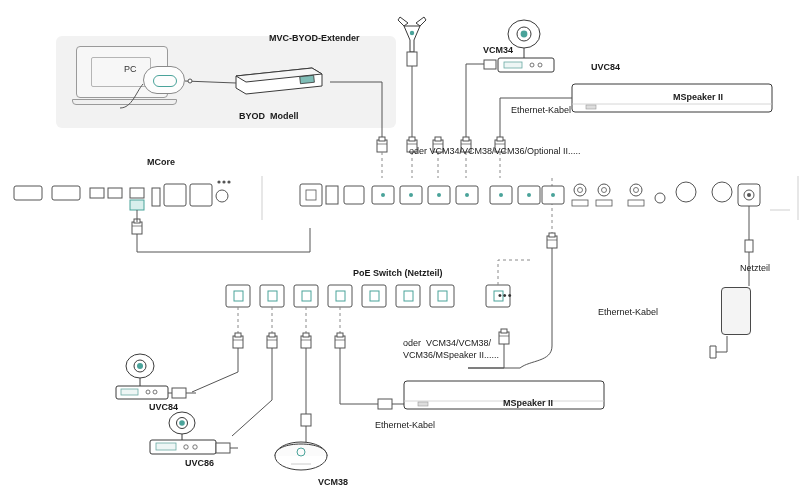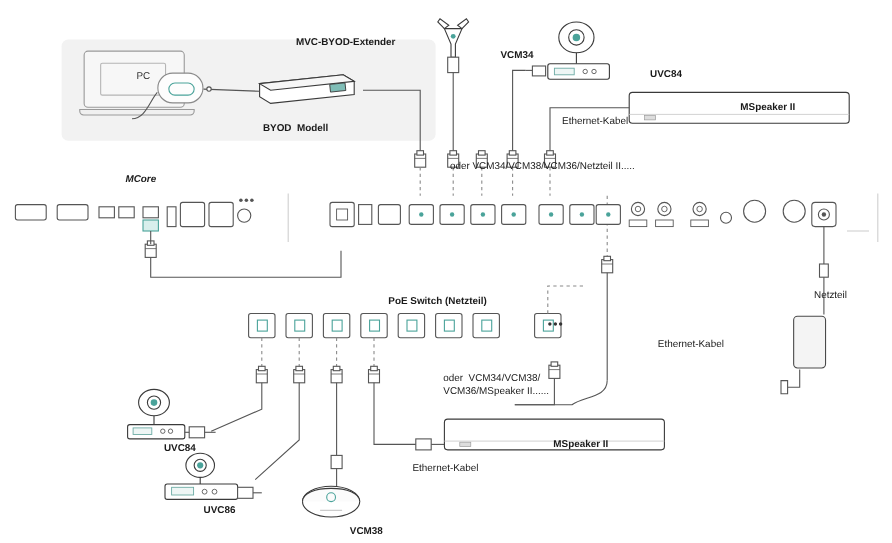--- a/index.html
+++ b/index.html
@@ -337,26 +337,26 @@
     <g>
       <ellipse cx="301" cy="456" rx="26" ry="14" fill="#ffffff" stroke="#3a3a3a" stroke-width="1"></ellipse>
       <path d="M275 456 C275 448 287 444 301 444 C315 444 327 448 327 456" fill="#fbfbfb" stroke="#3a3a3a" stroke-width="1"></path>
       <circle cx="301" cy="452" r="4" fill="none" stroke="#4aa39a" stroke-width="1"></circle>
       <path d="M291 464 L311 464" stroke="#cccccc" stroke-width="1"></path>
     </g>
   </svg>
 
   <div class="lbl b" style="left:172px; top:111px;margin-left:32px;">BYOD  Modell</div>
   <div class="lbl b" style="left:234px; top:33px;">MVC-BYOD-Extender</div>
-  <div class="lbl b" style="left:420px; top:45px;">VCM34</div>
+  <div class="lbl b" style="left:448px; top:45px;">VCM34</div>
   <div class="lbl b" style="left:556px; top:62px;">UVC84</div>
   <div class="lbl b" style="left:638px; top:92px;">MSpeaker II</div>
   <div class="lbl" style="left:476px; top:105px;">Ethernet-Kabel</div>
-  <div class="lbl" style="left:374px; top:146px;">oder VCM34/VCM38/VCM36/Netzteil II.....</div>
-  <div class="lbl b" style="left:79px; top:157px;font-style:italic;">MCore</div>
+  <div class="lbl" style="left:374px; top:146px;">oder VCM34/VCM38/VCM36/Optional II.....</div>
+  <div class="lbl b" style="left:112px; top:157px;">MCore</div>
   <div class="lbl b" style="left:318px; top:268px;">PoE Switch (Netzteil)</div>
   <div class="lbl" style="left:463px; top:290px; font-size:11px; letter-spacing:1px; color:#333;">•••</div>
   <div class="lbl" style="left:563px; top:307px;">Ethernet-Kabel</div>
   <div class="lbl" style="left:368px; top:338px;">oder  VCM34/VCM38/</div>
   <div class="lbl" style="left:368px; top:350px;">VCM36/MSpeaker II......</div>
   <div class="lbl" style="left:705px; top:263px;">Netzteil</div>
   <div class="lbl b" style="left:114px; top:402px;">UVC84</div>
   <div class="lbl b" style="left:150px; top:458px;">UVC86</div>
   <div class="lbl b" style="left:283px; top:477px;">VCM38</div>
   <div class="lbl b" style="left:468px; top:398px;">MSpeaker II</div>

